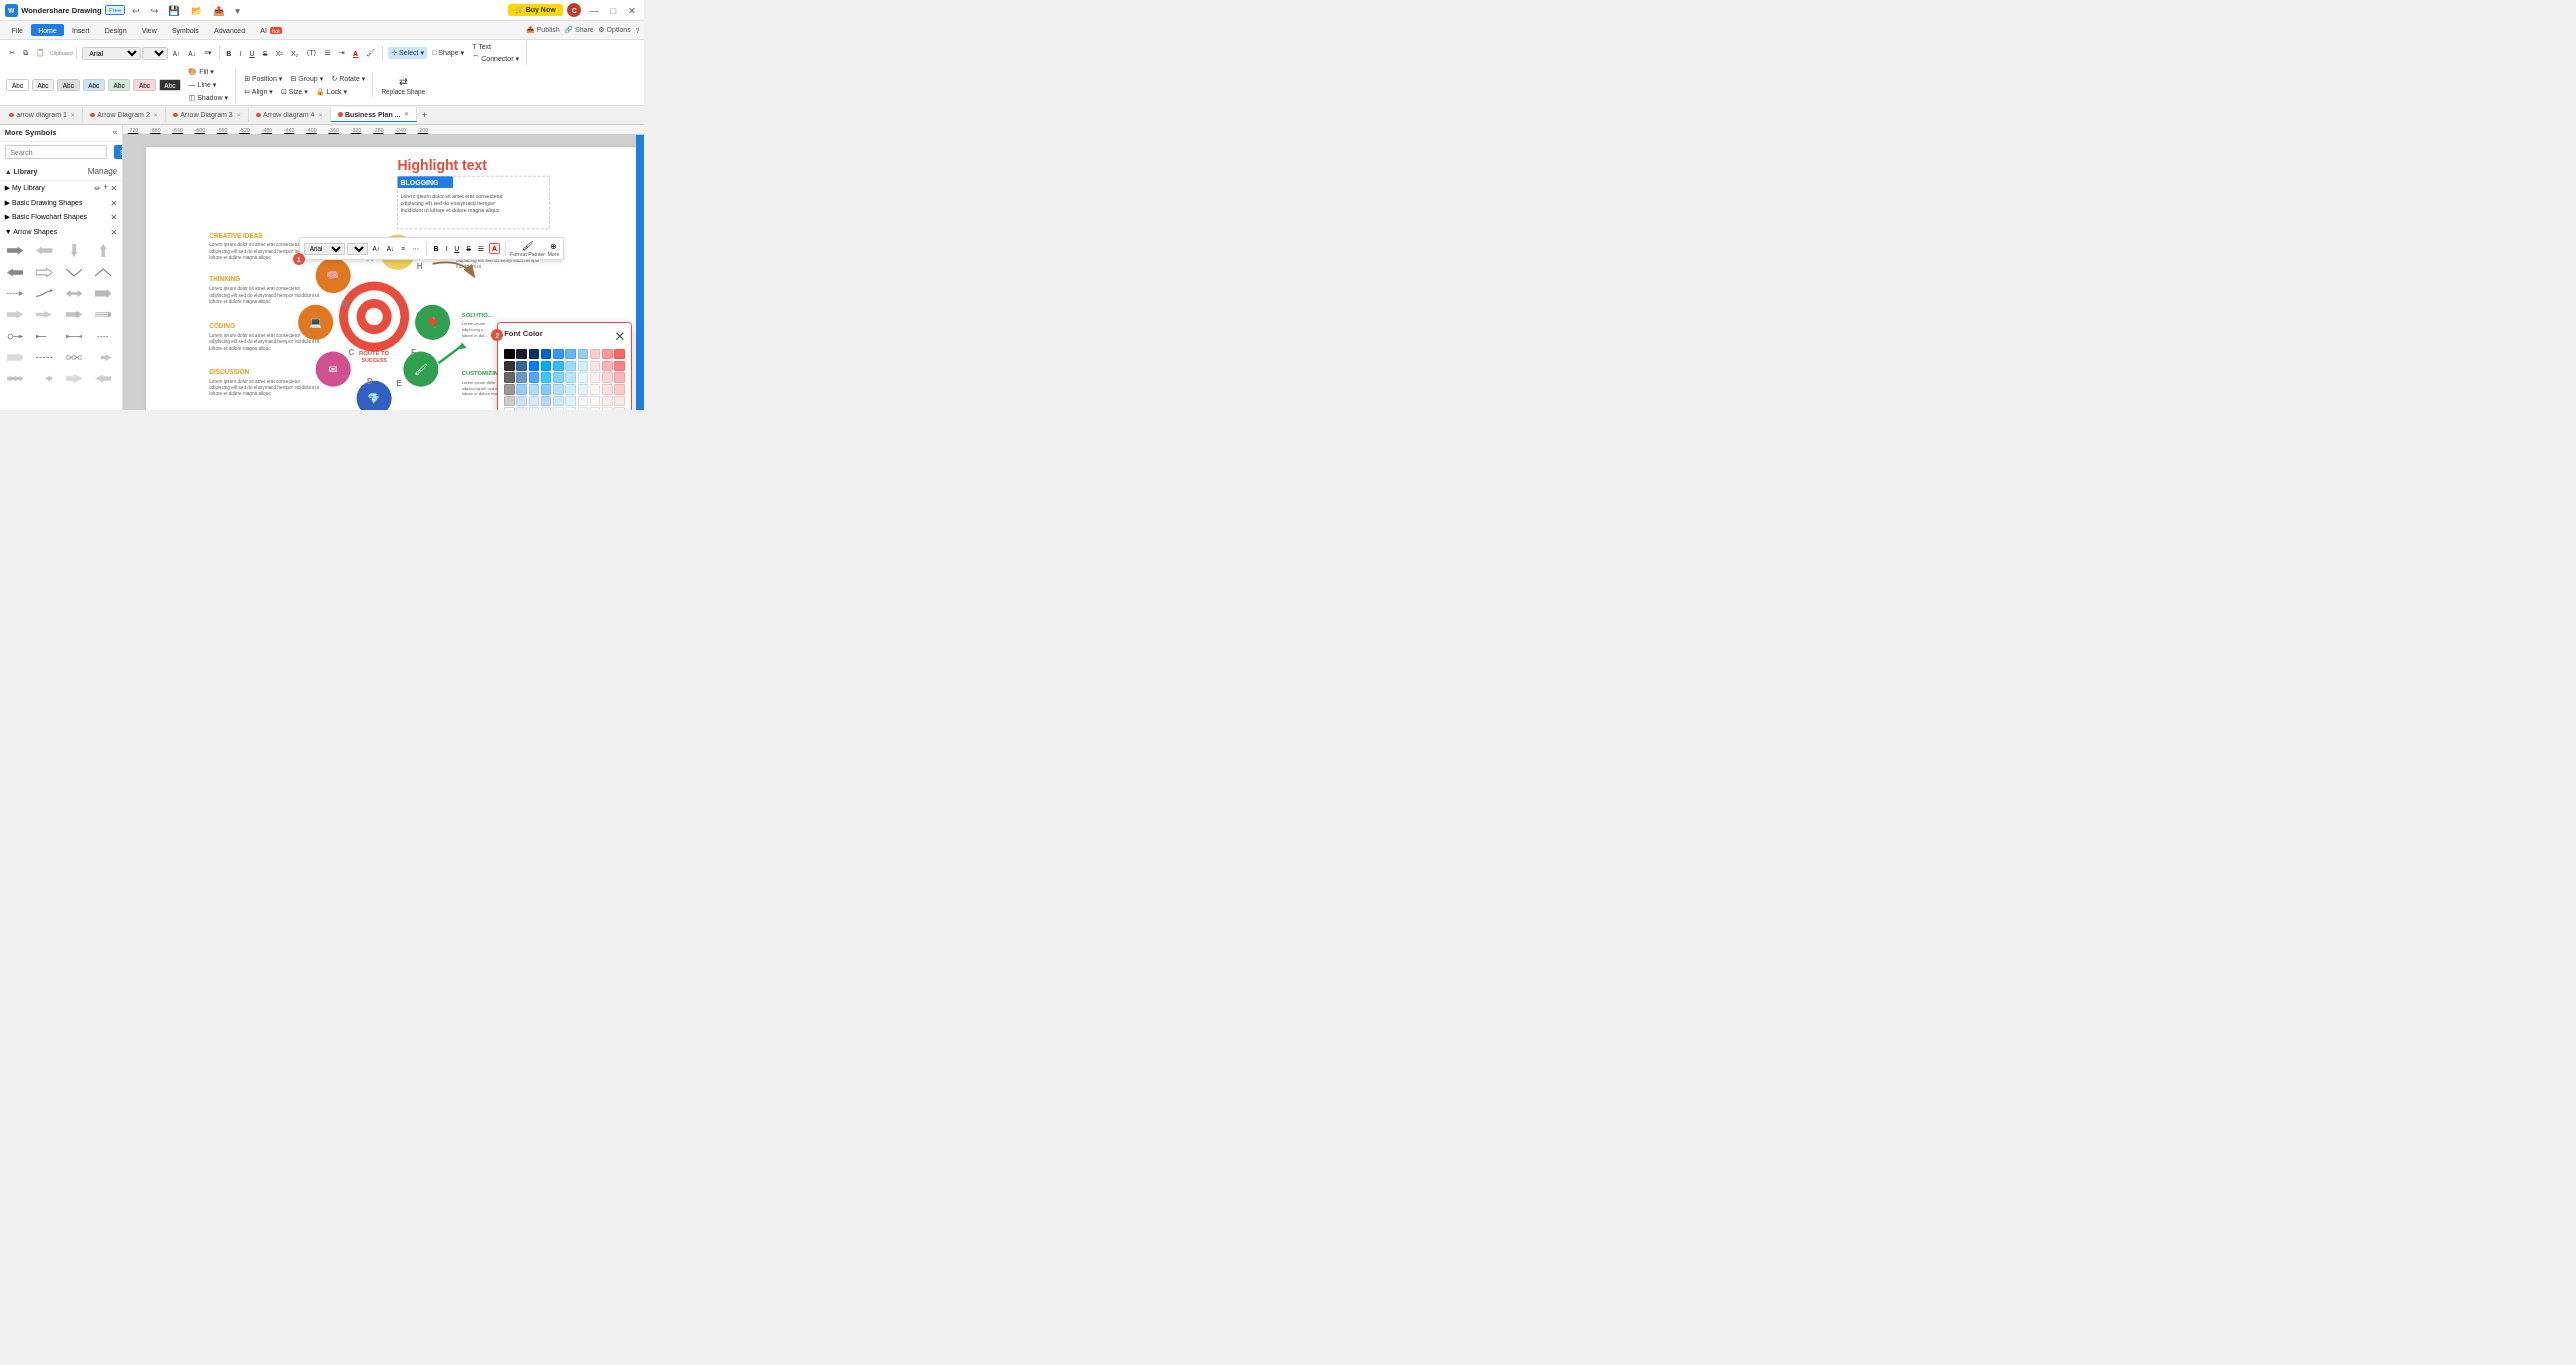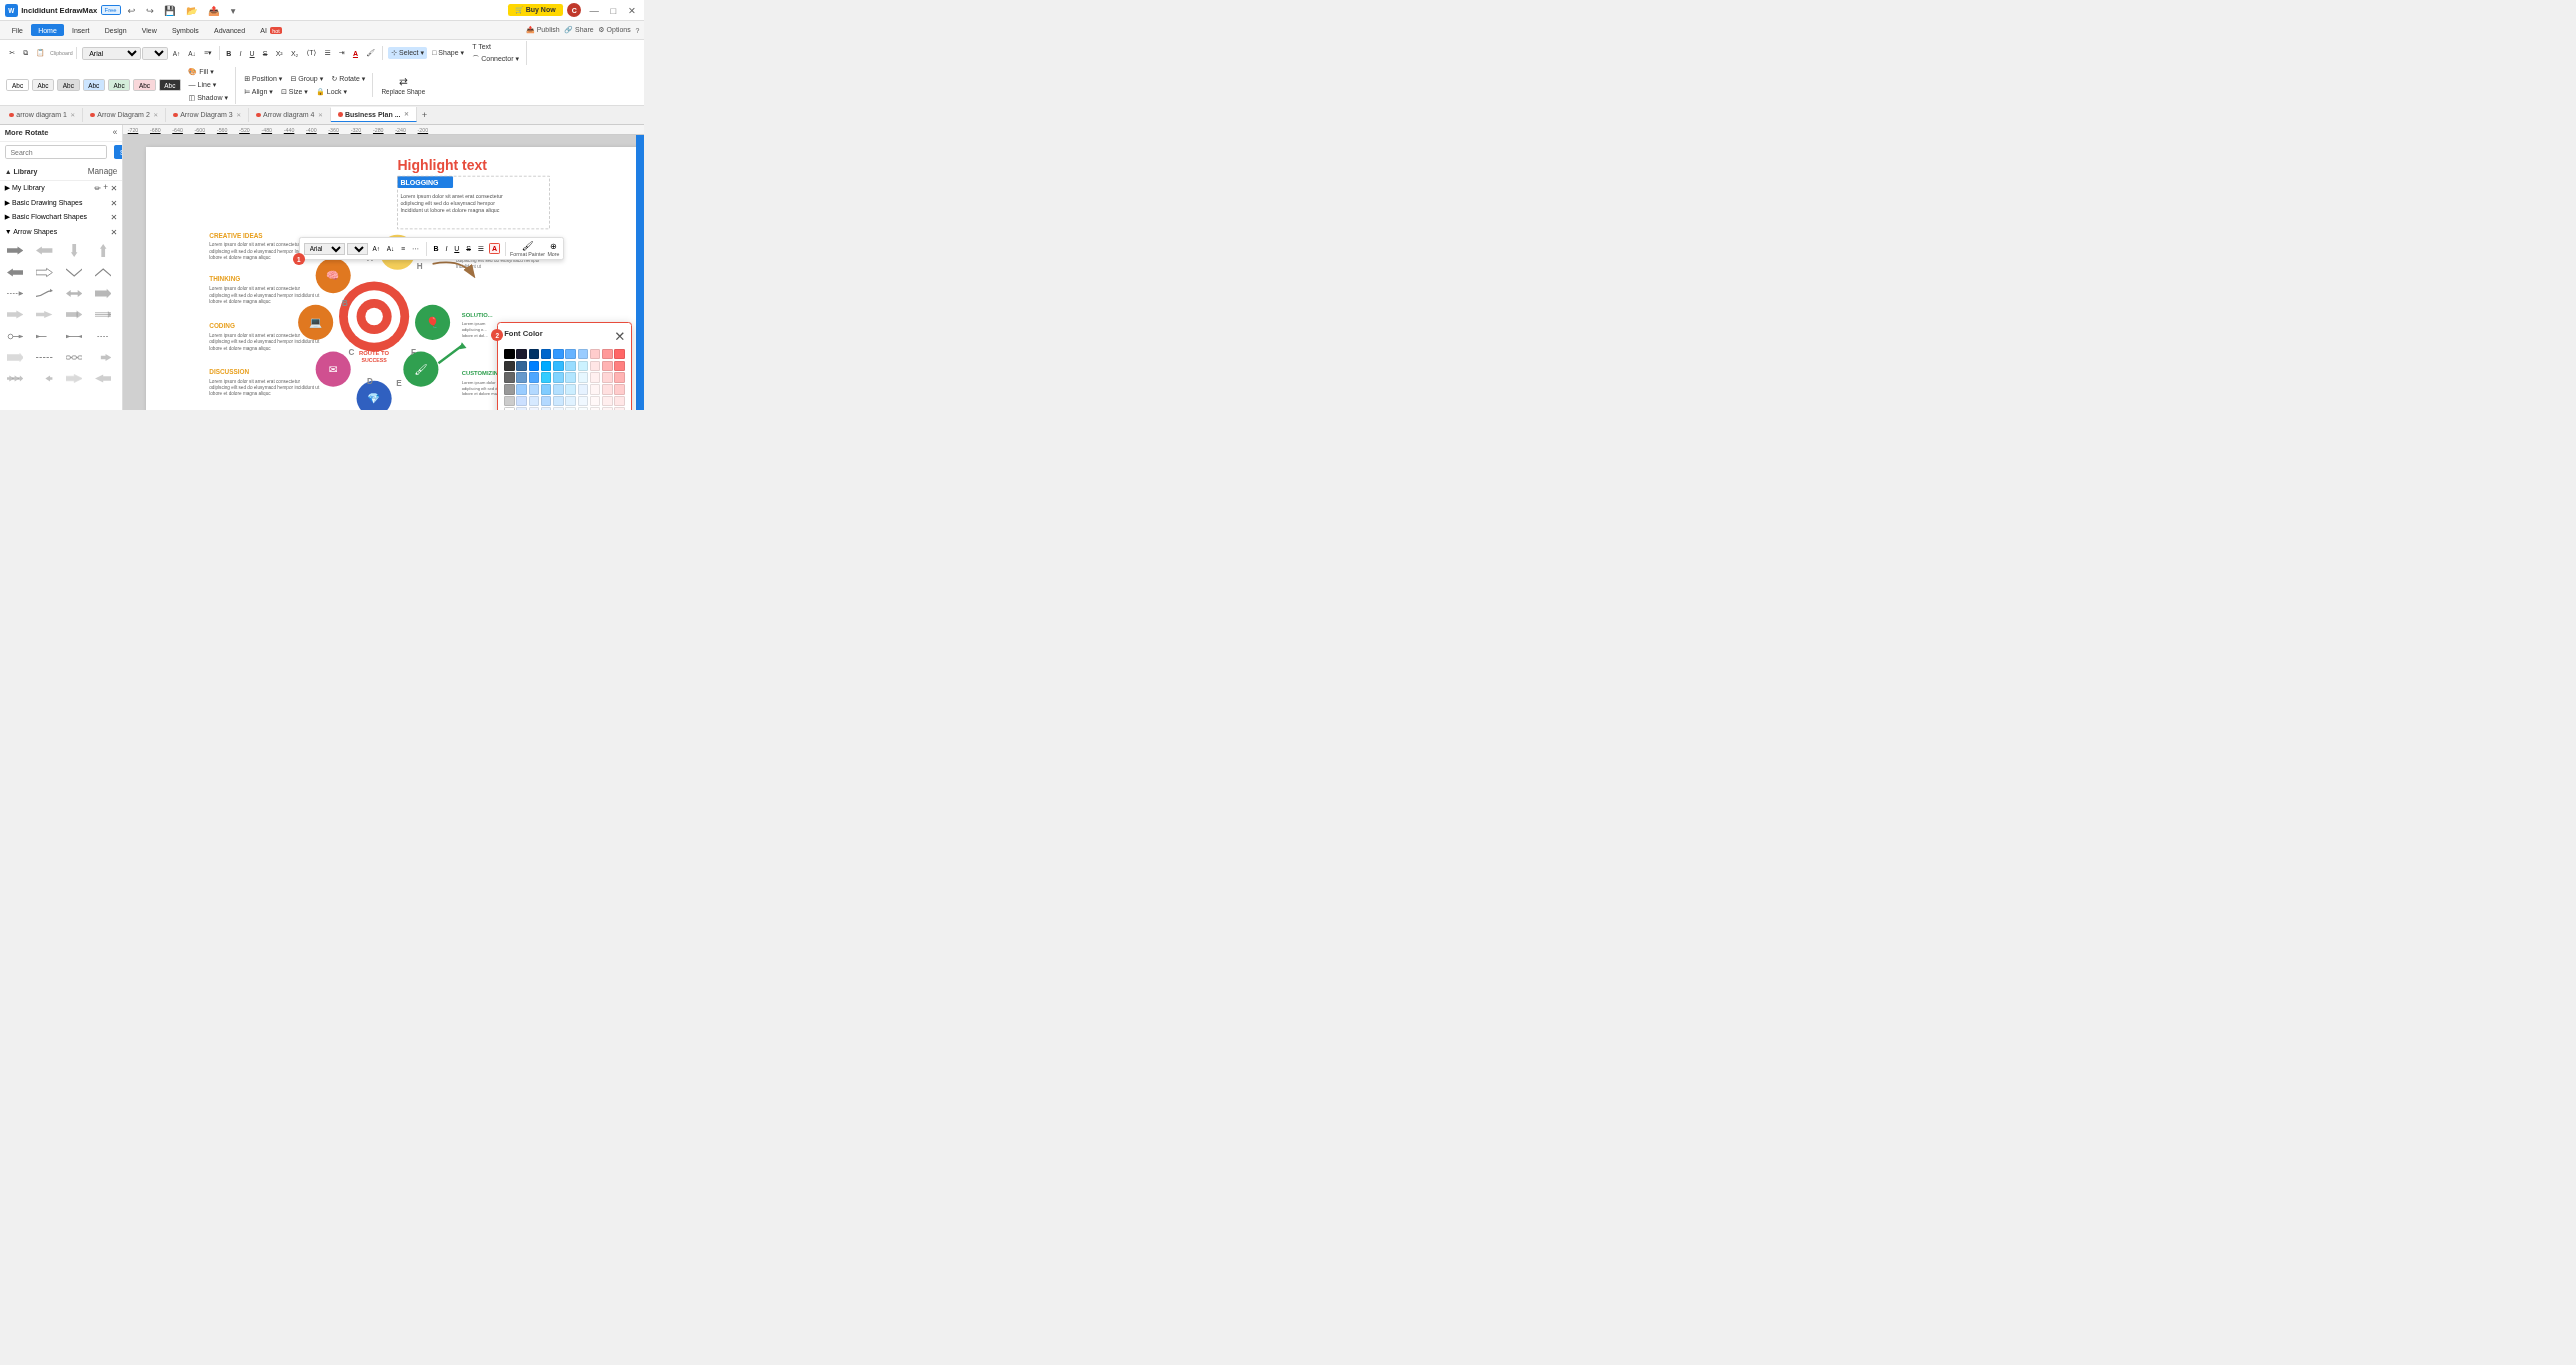--- a/index.html
+++ b/index.html
@@ -117,21 +117,21 @@
       padding: 1.8px 4.7px; border: 0.6px solid #ccc; border-radius: 1.8px;
       font-size: 6.4px; cursor: pointer; background: white; margin: 0.6px;
     }
   </style>
 </head>
 <body>
 
 <div class="title-bar">
   <div class="title-bar-left">
     <div class="app-logo">W</div>
-    <span class="app-name">Incididunt EdrawMax</span>
+    <span class="app-name">Wondershare Drawing</span>
     <span class="free-badge">Free</span>
     <button class="title-bar-btn">↩</button>
     <button class="title-bar-btn">↪</button>
     <button class="title-bar-btn">💾</button>
     <button class="title-bar-btn">📂</button>
     <button class="title-bar-btn">📤</button>
     <button class="title-bar-btn">▾</button>
   </div>
   <div class="title-bar-center"></div>
   <div class="title-bar-right">
@@ -274,21 +274,21 @@
     <span>Business Plan ...</span>
     <span class="tab-close">✕</span>
   </div>
   <div class="tab-add">+</div>
 </div>
 
 <div class="main-layout">
 
   <div class="sidebar">
     <div class="sidebar-header">
-      <span class="sidebar-title">More Rotate</span>
+      <span class="sidebar-title">More Symbols</span>
       <div style="display:flex;gap:2.3px;">
         <button class="lib-btn">«</button>
       </div>
     </div>
     <div class="sidebar-search">
       <input type="text" placeholder="Search" style="">
       <button style="background:#1e7ee4;color:white;border:none;border-radius:1.8px;padding:2.3px 5.9px;cursor:pointer;font-size:7px;">Search</button>
     </div>
 
     <div class="sidebar-section">

